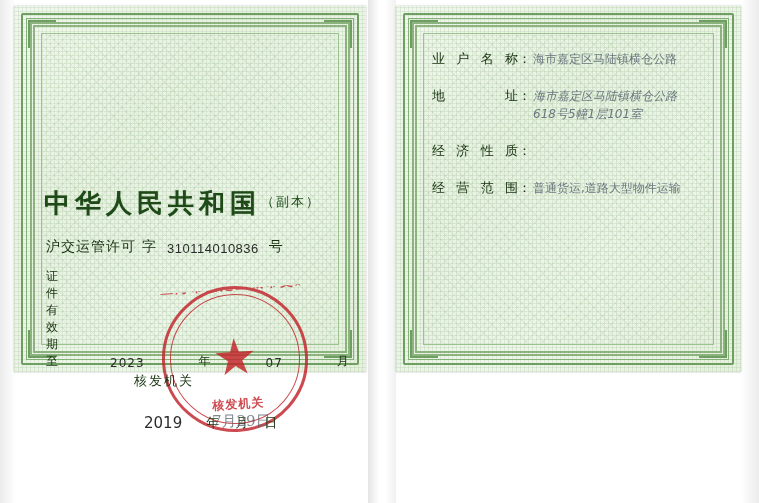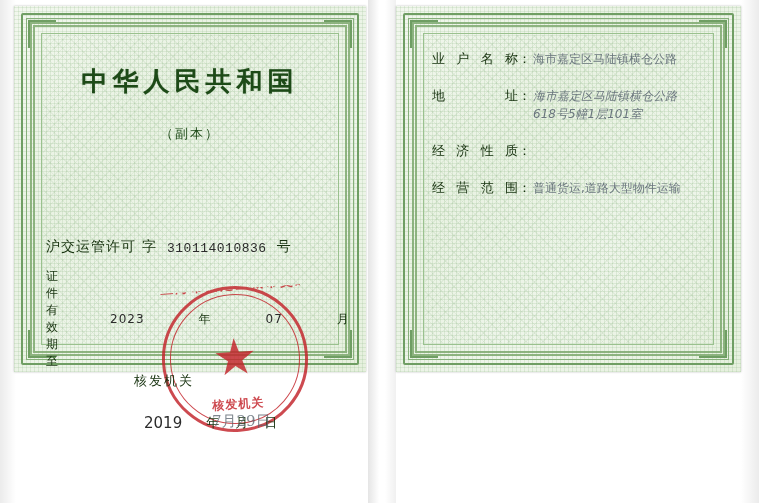--- a/index.html
+++ b/index.html
@@ -72,21 +72,21 @@
   .corner.tl { top: 14px;    left: 14px;    border-right: none; border-bottom: none; }
   .corner.tr { top: 14px;    right: 14px;   border-left: none;  border-bottom: none; }
   .corner.bl { bottom: 14px; left: 14px;    border-right: none; border-top: none; }
   .corner.br { bottom: 14px; right: 14px;   border-left: none;  border-top: none; }
 
   
   .left-content {
     position: absolute;
     inset: 30px;
     display: flex;
-    flex-direction: column;
+    flex-direction: row;
     align-items: center;
   }
   .nation-title {
     margin-top: 28px;
     font-family: "DejaVu Serif", serif;
     font-size: 26px;
     font-weight: bold;
     letter-spacing: 5px;
     color: #1d4a17;
     text-shadow: 0 0 1px rgba(30,70,25,0.4);
@@ -118,31 +118,31 @@
     display: flex;
     align-items: flex-end;
     font-family: "DejaVu Serif", serif;
     font-size: 14px;
     color: #17320f;
     letter-spacing: 1px;
   }
   .permit-line .label { white-space: nowrap; }
   .permit-line .word  { margin: 0 6px; white-space: nowrap; }
   .permit-line .num {
-    font-family: Liberation Mono, monospace;
+    font-family: Liberation Sans, sans-serif;
     font-size: 13px;
     color: #2b2b2b;
     padding: 0 4px;
     letter-spacing: 0.5px;
   }
 
   .valid-line {
     top: 262px;
     display: flex;
-    align-items: center;
+    align-items: flex-end;
     font-family: "DejaVu Serif", serif;
     font-size: 12px;
     color: #17320f;
     letter-spacing: 1px;
     gap: 48px;
   }
   .valid-line .date {
     font-family: "DejaVu Sans", sans-serif;
     font-size: 12px;
     color: #2b2b2b;

